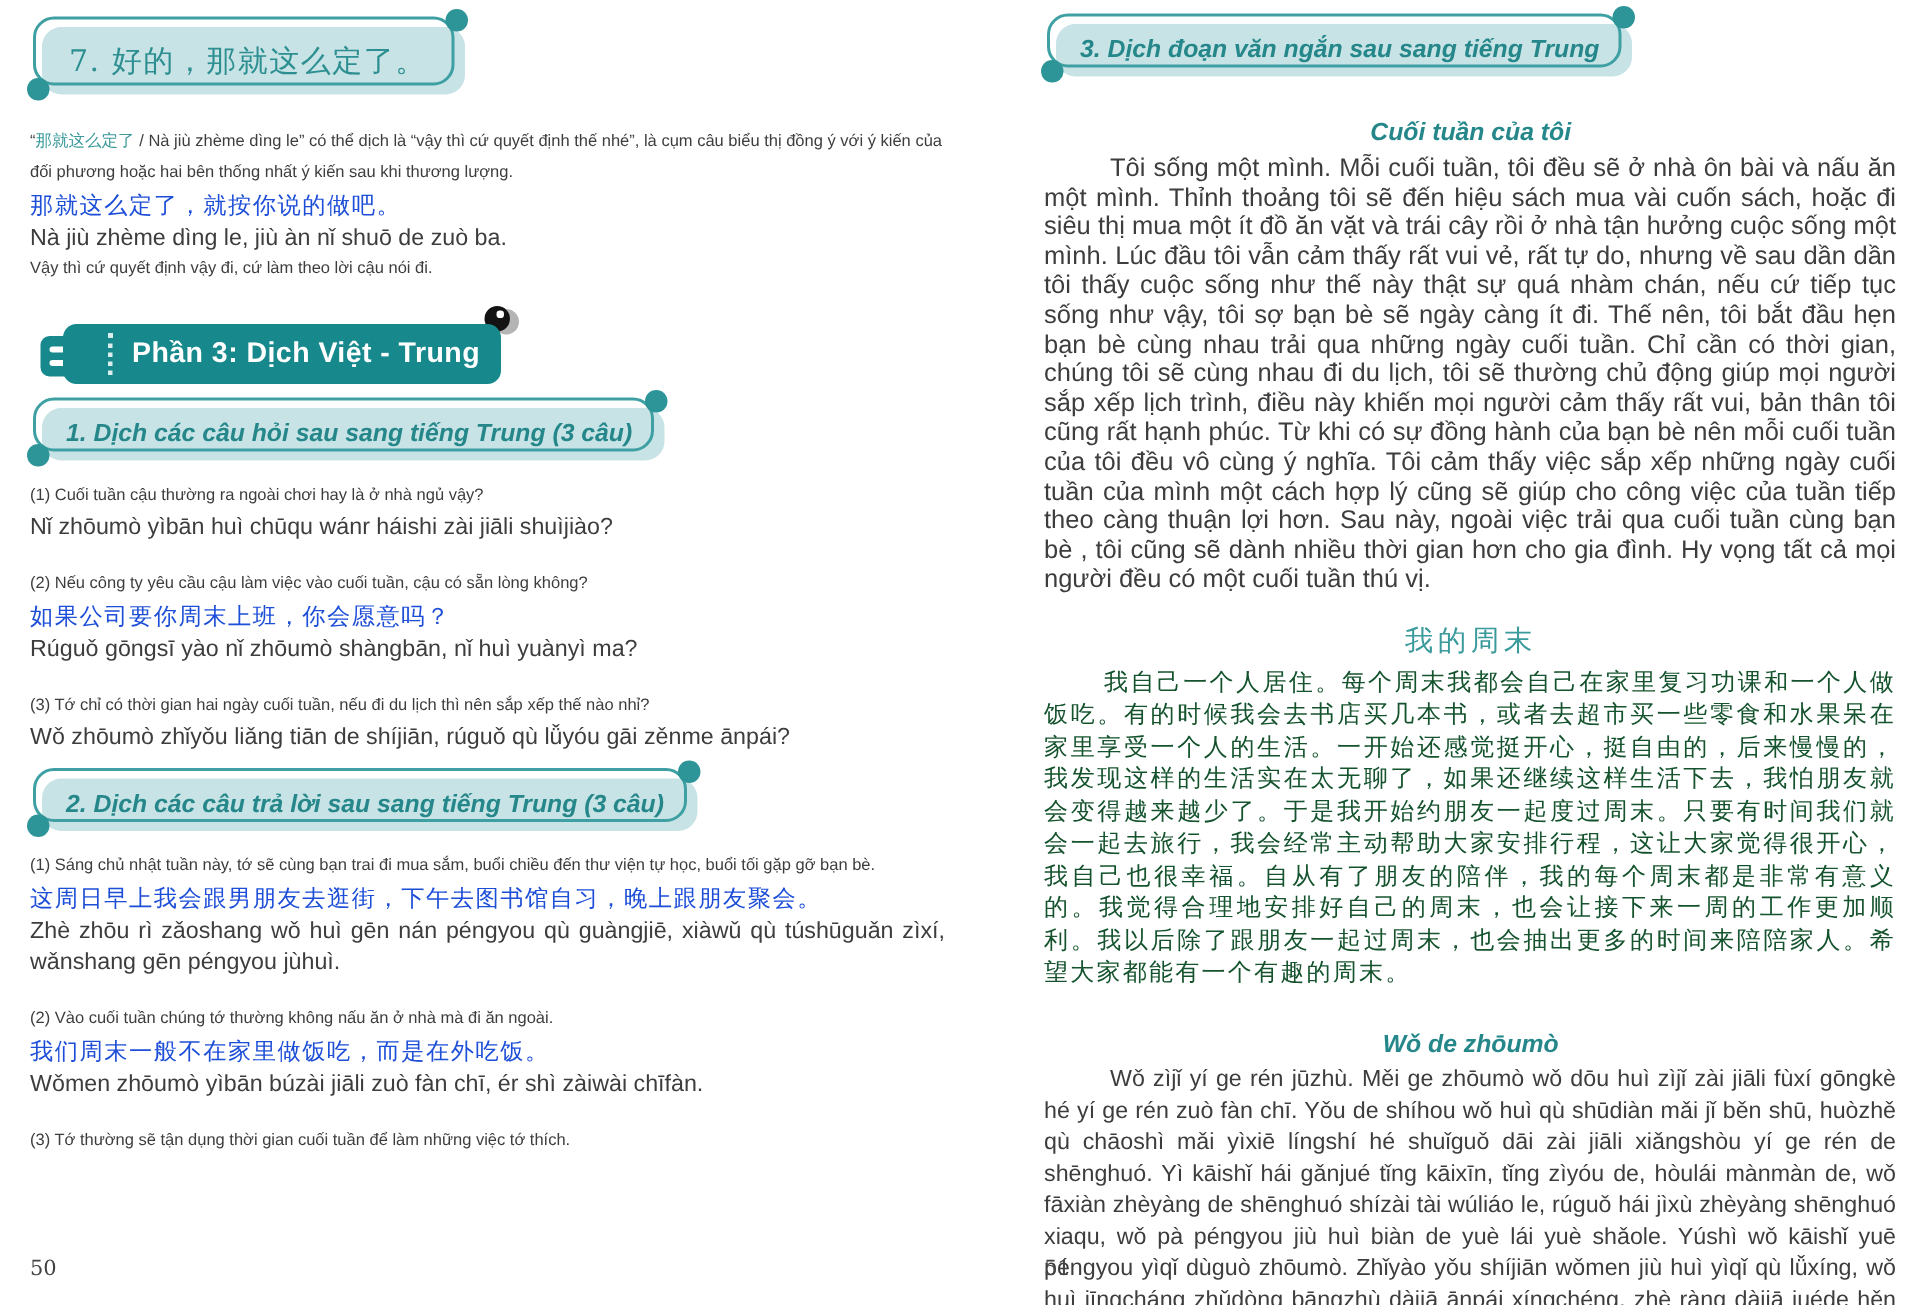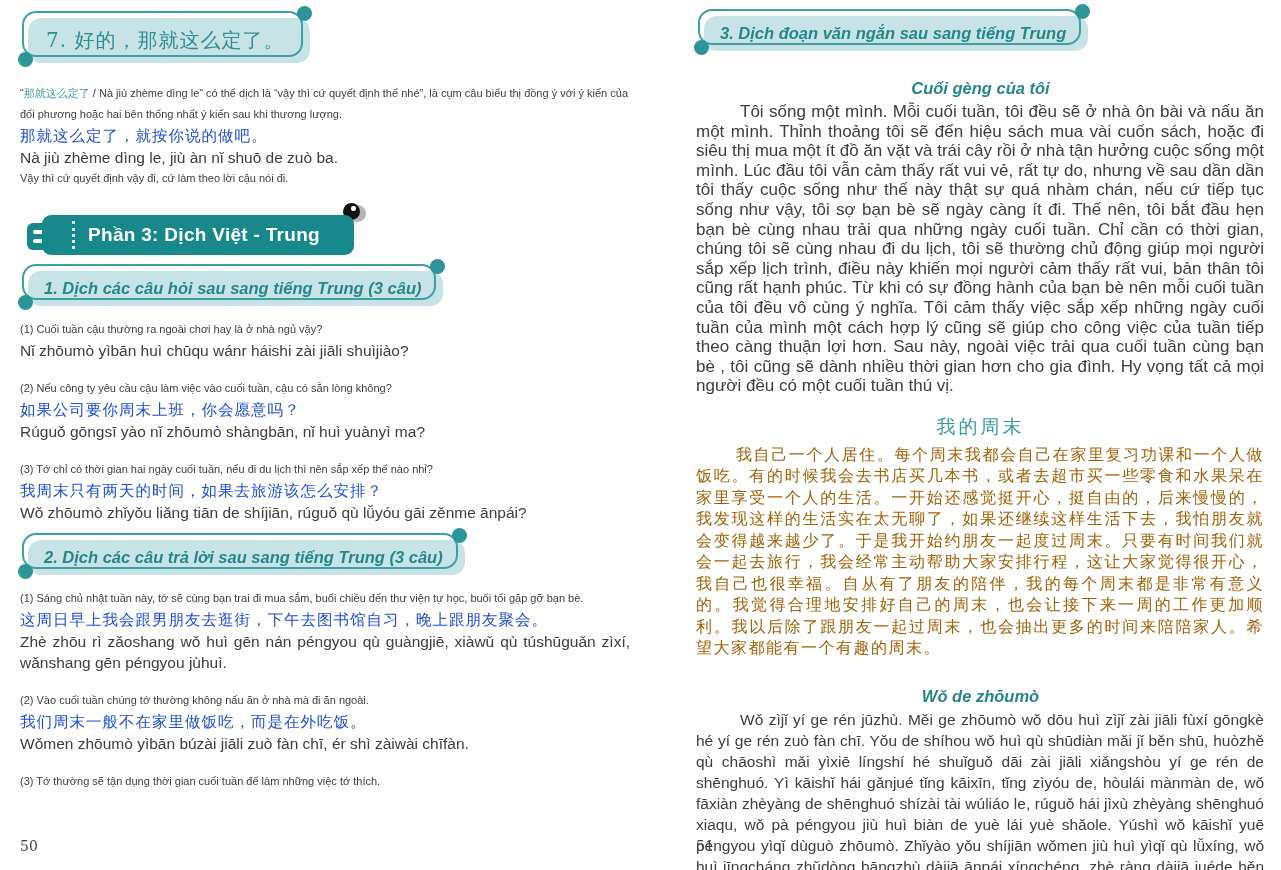--- a/index.html
+++ b/index.html
@@ -22,21 +22,21 @@
 
   .lesson-box { padding:9px 26px 9px 18px; margin-left:8px; }
   .lesson-box .t { font-family:"DejaVu Serif", serif; font-size:20px; color:#2d8f91; letter-spacing:1px; }
 
   .section-box { padding:8px 22px 8px 16px; margin-left:8px; }
   .section-box .t { font-size:16.5px; font-weight:bold; font-style:italic; color:#25878a; }
 
   
   .banner-wrap { position:relative; display:inline-block; margin:26px 0 0 22px; }
   .banner { position:relative; background:#17898c; color:#fff; border-radius:9px;
-            padding:9px 34px 9px 46px; font-size:19px; font-weight:bold; letter-spacing:.3px; }
+            padding:9px 14px 9px 46px; font-size:19px; font-weight:bold; letter-spacing:.3px; }
   .banner-tab { position:absolute; left:-15px; top:8px; width:32px; height:27px;
                 background:#17898c; border-radius:6px; }
   .banner-tab .row { position:absolute; left:6px; height:3.5px; width:13px; background:#fff; border-radius:2px; }
   .banner-tab .row.r1 { top:7px; }  .banner-tab .row.r2 { top:16px; }
   .banner-tab .row::after { content:""; position:absolute; right:-8px; top:-1.5px;
                 width:6px; height:6px; border-radius:50%; background:#fff; }
   .banner-divider { position:absolute; left:30px; top:6px; bottom:6px; border-left:3px dotted rgba(255,255,255,.85); }
   .pin-shadow { position:absolute; top:-10px; right:-12px; width:17px; height:17px; border-radius:50%; background:#b4b4b4; }
   .pin { position:absolute; top:-12px; right:-6px; width:17px; height:17px; border-radius:50%; background:#131313; }
   .pin::before { content:""; position:absolute; top:3px; left:8px; width:4.5px; height:4.5px; border-radius:50%; background:#fff; }
@@ -53,21 +53,21 @@
   .intro-para { width:608px; margin-top:20px; }
   .example-block { width:608px; }
 
   .qa-list { width:610px; margin-top:13px; }
   .qa-item { margin-bottom:17px; }
 
   
   .center-title { text-align:center; font-size:16.5px; font-weight:bold; font-style:italic; color:#25878a; }
   .rp-viet { width:568px; font-size:17px; line-height:19.6px; text-align:justify; text-indent:44px; margin-top:4px; }
   .zh-title { text-align:center; font-family:"DejaVu Serif", serif; font-size:19px; color:#3a9a9c; letter-spacing:3px; margin-top:18px; }
-  .rp-zh { width:568px; font-family:"DejaVu Serif", serif; font-size:16px; line-height:21.5px; color:#a16207;
+  .rp-zh { width:568px; font-family:"DejaVu Serif", serif; font-size:16px; line-height:21.5px; color:#14532d;
            text-align:justify; text-indent:2.5em; letter-spacing:1.5px; margin-top:4px; }
   .rp-pinyin { width:568px; font-size:15.5px; line-height:21px; text-align:justify; text-indent:44px; margin-top:3px; }
   .sp28 { height:28px; }
 
   .page-number { position:absolute; bottom:16px; left:0; right:0; 
                  font-family:"DejaVu Serif", serif; font-size:14px; color:#444; }
   .page.left  .page-number { left:20px; right:25px; }
   .page.right .page-number { left:56px; right:16px; }
 </style>
 </head>
@@ -121,21 +121,20 @@
         <div class="viet">(1) Cuối tuần cậu thường ra ngoài chơi hay là ở nhà ngủ vậy?</div>
         <div class="pinyin">Nǐ zhōumò yìbān huì chūqu wánr háishi zài jiāli shuìjiào?</div>
       </div>
       <div class="qa-item">
         <div class="viet">(2) Nếu công ty yêu cầu cậu làm việc vào cuối tuần, cậu có sẵn lòng không?</div>
         <div class="zh-line">如果公司要你周末上班，你会愿意吗？</div>
         <div class="pinyin">Rúguǒ gōngsī yào nǐ zhōumò shàngbān, nǐ huì yuànyì ma?</div>
       </div>
       <div class="qa-item">
         <div class="viet">(3) Tớ chỉ có thời gian hai ngày cuối tuần, nếu đi du lịch thì nên sắp xếp thế nào nhỉ?</div>
-        <div class="zh-line">我周末只有两天的时间，如果去旅游该怎么安排？</div>
         <div class="pinyin">Wǒ zhōumò zhǐyǒu liǎng tiān de shíjiān, rúguǒ qù lǚyóu gāi zěnme ānpái?</div>
       </div>
     </div>
 
     <div class="deco-box section-box">
       <span class="ring"></span>
       <i class="dot tr"></i>
       <i class="dot bl"></i>
       <span class="t">2. Dịch các câu trả lời sau sang tiếng Trung (3 câu)</span>
     </div>
@@ -164,21 +163,21 @@
 
     <div class="deco-box section-box">
       <span class="ring"></span>
       <i class="dot tr"></i>
       <i class="dot bl"></i>
       <span class="t">3. Dịch đoạn văn ngắn sau sang tiếng Trung</span>
     </div>
 
     <div class="sp28"></div>
 
-    <div class="center-title">Cuối gèng của tôi</div>
+    <div class="center-title">Cuối tuần của tôi</div>
     <div class="rp-viet">Tôi sống một mình. Mỗi cuối tuần, tôi đều sẽ ở nhà ôn bài và nấu ăn một mình. Thỉnh thoảng tôi sẽ đến hiệu sách mua vài cuốn sách, hoặc đi siêu thị mua một ít đồ ăn vặt và trái cây rồi ở nhà tận hưởng cuộc sống một mình. Lúc đầu tôi vẫn cảm thấy rất vui vẻ, rất tự do, nhưng về sau dần dần tôi thấy cuộc sống như thế này thật sự quá nhàm chán, nếu cứ tiếp tục sống như vậy, tôi sợ bạn bè sẽ ngày càng ít đi. Thế nên, tôi bắt đầu hẹn bạn bè cùng nhau trải qua những ngày cuối tuần. Chỉ cần có thời gian, chúng tôi sẽ cùng nhau đi du lịch, tôi sẽ thường chủ động giúp mọi người sắp xếp lịch trình, điều này khiến mọi người cảm thấy rất vui, bản thân tôi cũng rất hạnh phúc. Từ khi có sự đồng hành của bạn bè nên mỗi cuối tuần của tôi đều vô cùng ý nghĩa. Tôi cảm thấy việc sắp xếp những ngày cuối tuần của mình một cách hợp lý cũng sẽ giúp cho công việc của tuần tiếp theo càng thuận lợi hơn. Sau này, ngoài việc trải qua cuối tuần cùng bạn bè , tôi cũng sẽ dành nhiều thời gian hơn cho gia đình. Hy vọng tất cả mọi người đều có một cuối tuần thú vị.</div>
 
     <div class="zh-title">我的周末</div>
     <div class="rp-zh">我自己一个人居住。每个周末我都会自己在家里复习功课和一个人做饭吃。有的时候我会去书店买几本书，或者去超市买一些零食和水果呆在家里享受一个人的生活。一开始还感觉挺开心，挺自由的，后来慢慢的，我发现这样的生活实在太无聊了，如果还继续这样生活下去，我怕朋友就会变得越来越少了。于是我开始约朋友一起度过周末。只要有时间我们就会一起去旅行，我会经常主动帮助大家安排行程，这让大家觉得很开心，我自己也很幸福。自从有了朋友的陪伴，我的每个周末都是非常有意义的。我觉得合理地安排好自己的周末，也会让接下来一周的工作更加顺利。我以后除了跟朋友一起过周末，也会抽出更多的时间来陪陪家人。希望大家都能有一个有趣的周末。</div>
 
     <div class="sp28"></div>
 
     <div class="center-title">Wǒ de zhōumò</div>
     <div class="rp-pinyin">Wǒ zìjǐ yí ge rén jūzhù. Měi ge zhōumò wǒ dōu huì zìjǐ zài jiāli fùxí gōngkè hé yí ge rén zuò fàn chī. Yǒu de shíhou wǒ huì qù shūdiàn mǎi jǐ běn shū, huòzhě qù chāoshì mǎi yìxiē língshí hé shuǐguǒ dāi zài jiāli xiǎngshòu yí ge rén de shēnghuó. Yì kāishǐ hái gǎnjué tǐng kāixīn, tǐng zìyóu de, hòulái mànmàn de, wǒ fāxiàn zhèyàng de shēnghuó shízài tài wúliáo le, rúguǒ hái jìxù zhèyàng shēnghuó xiaqu, wǒ pà péngyou jiù huì biàn de yuè lái yuè shǎole. Yúshì wǒ kāishǐ yuē péngyou yìqǐ dùguò zhōumò. Zhǐyào yǒu shíjiān wǒmen jiù huì yìqǐ qù lǚxíng, wǒ huì jīngcháng zhǔdòng bāngzhù dàjiā ānpái xíngchéng, zhè ràng dàjiā juéde hěn kāixīn, wǒ zìjǐ yě hěn xìngfú. Zìcóng yǒule péngyou de péibàn, wǒ de měi ge zhōumò dōu shì fēicháng yǒu yìyì de. Wǒ juéde hélǐ de ānpái hǎo zìjǐ de zhōumò, yě huì ràng jiē xiàlái yìzhōu de gōngzuò gèngjiā shùnlì. Wǒ yǐhòu chúle gēn péngyou yìqǐ guò zhōumò, yě huì chōuchū gèng duō de shíjiān lái péipei jiārén. Xīwàng dàjiā dōu néng yǒu yí ge yǒuqù de zhōumò.</div>
 

